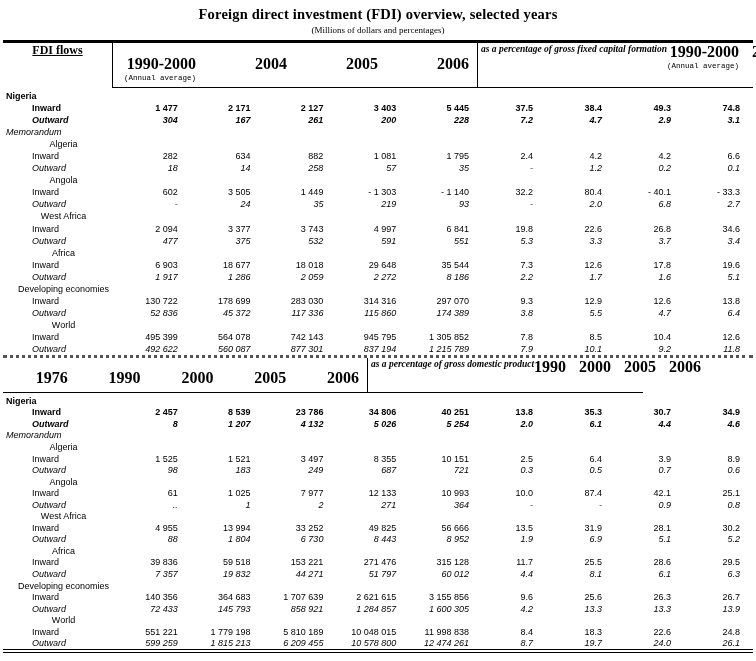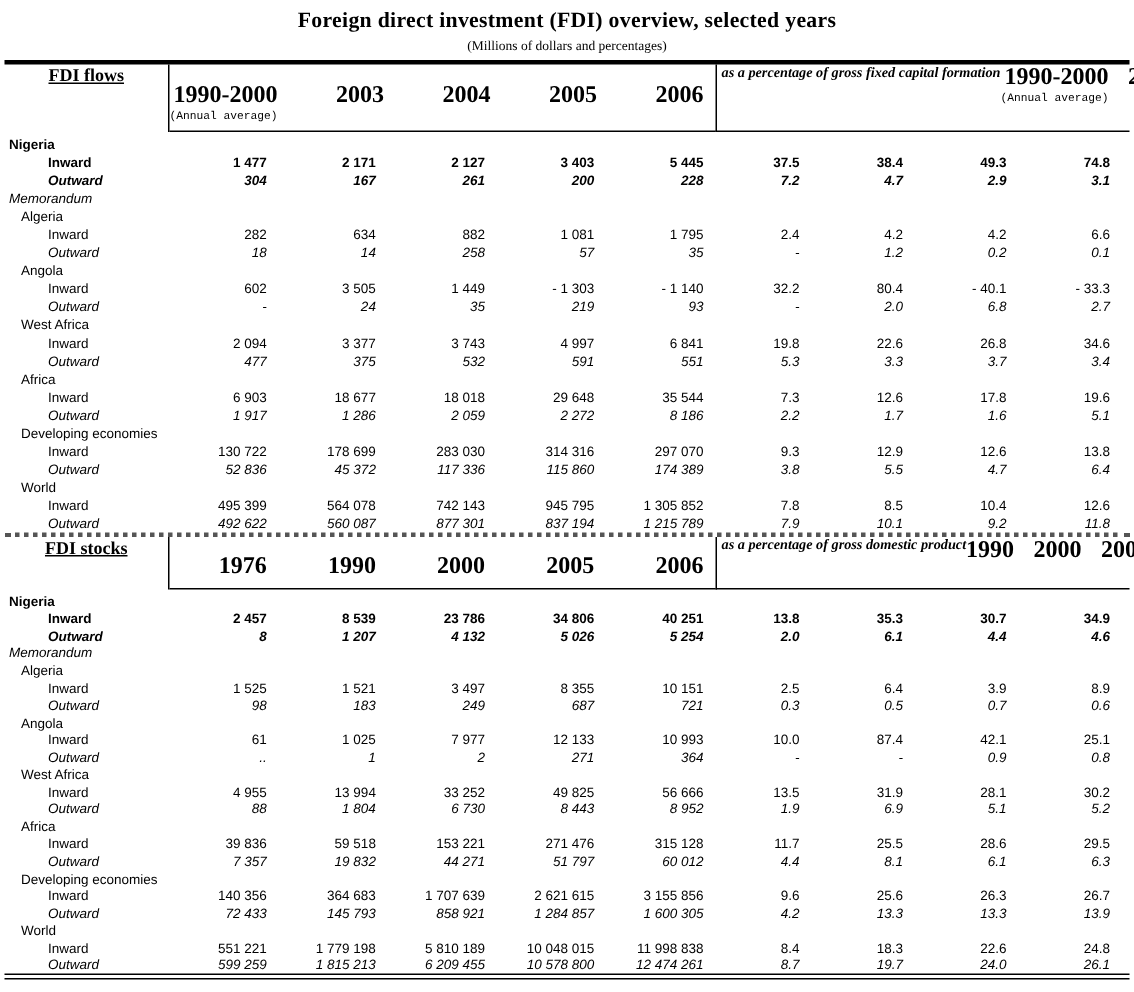--- a/index.html
+++ b/index.html
@@ -70,21 +70,21 @@
   .pyears .ycell {
     flex: 1; display: flex; flex-direction: column; align-items: flex-end;
     padding: 0 13px 0 0;
   }
 
   .tbody { padding-top: 2px; }
   .trow { display: flex; align-items: center; height: 12.05px; }
   .stocks .trow { height: 11.55px; }
   .rlabel { width: 110px; font-size: 9px; white-space: nowrap; }
   .ind0 { padding-left: 3px; }
-  .ind1 { padding-left: 11px; }
+  .ind1 { padding-left: 11px; text-align: center; }
   .ind2 { padding-left: 29px; }
   .vcell { width: 72.8px; text-align: right; padding-right: 8px; font-size: 9px; white-space: nowrap; }
   .pcell { width: 69px;  text-align: right; padding-right: 13px; font-size: 9px; white-space: nowrap; }
   .st-plain { font-weight: normal; font-style: normal; }
   .st-bold { font-weight: bold; }
   .st-italic { font-style: italic; }
   .st-bold-italic { font-weight: bold; font-style: italic; }
 </style>
 </head>
 <body>
@@ -98,23 +98,20 @@
     <div class="thead">
       <div class="labelcol">
         <span class="seclabel">FDI flows</span>
       </div>
       <div class="lblock">
         <div class="ycell">
           <span class="yr">1990-2000</span>
           <span class="sub">(Annual average)</span>
         </div>
         <div class="ycell">
-            <span class="yr">2003</span>
-          </div>
-        <div class="ycell">
             <span class="yr">2004</span>
           </div>
         <div class="ycell">
             <span class="yr">2005</span>
           </div>
         <div class="ycell">
             <span class="yr">2006</span>
           </div>
       </div>
       <div class="rblock">
@@ -399,23 +396,20 @@
           <div class="pcell st-italic">7.9</div>
           <div class="pcell st-italic">10.1</div>
           <div class="pcell st-italic">9.2</div>
           <div class="pcell st-italic">11.8</div>
         </div>
       </div>
   </section>
 
   <section class="sec stocks">
     <div class="thead">
-      <div class="labelcol">
-        <span class="seclabel">FDI stocks</span>
-      </div>
       <div class="lblock">
         <div class="ycell">
             <span class="yr">1976</span>
           </div>
         <div class="ycell">
             <span class="yr">1990</span>
           </div>
         <div class="ycell">
             <span class="yr">2000</span>
           </div>

